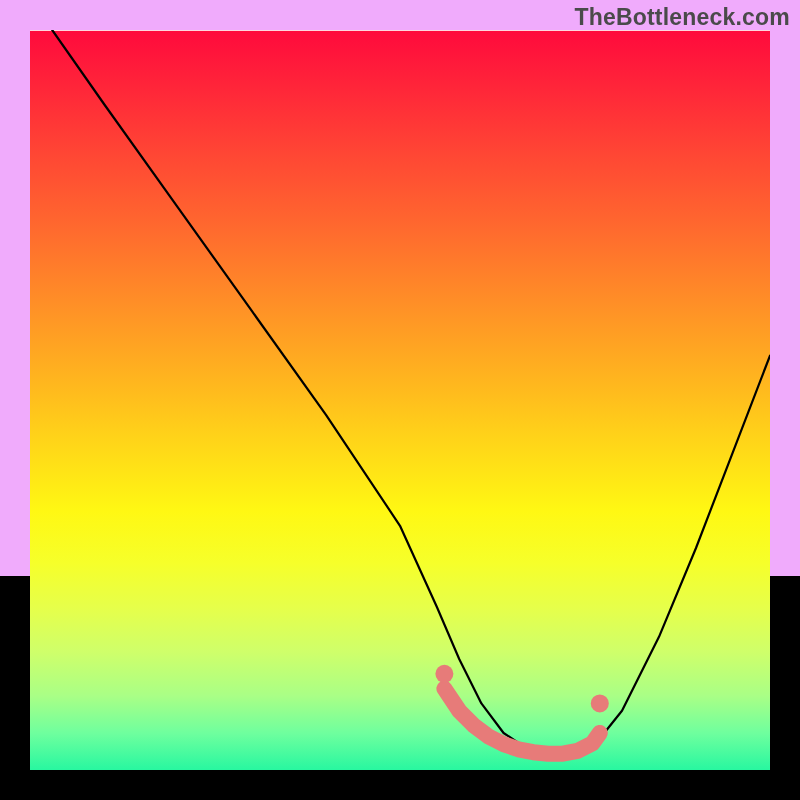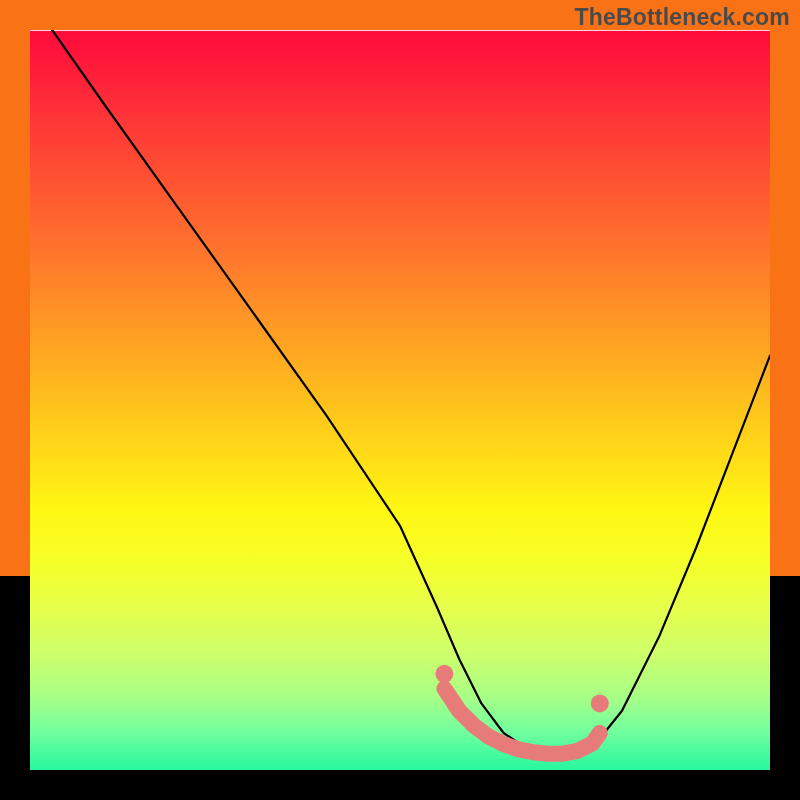--- a/index.html
+++ b/index.html
@@ -8,21 +8,21 @@
     width: 800px;
     height: 800px;
     background: #000;
     overflow: hidden;
     font-family: Arial, Helvetica, sans-serif;
   }
   .frame {
     position: relative;
     width: 800px;
     height: 576px;
-    background: #f97316;
+    background: #f0abfc;
   }
   .watermark {
     position: absolute;
     top: 4px;
     right: 10px;
     color: #4a4a4a;
     font-size: 23px;
     font-weight: 600;
     letter-spacing: 0.2px;
     z-index: 5;

